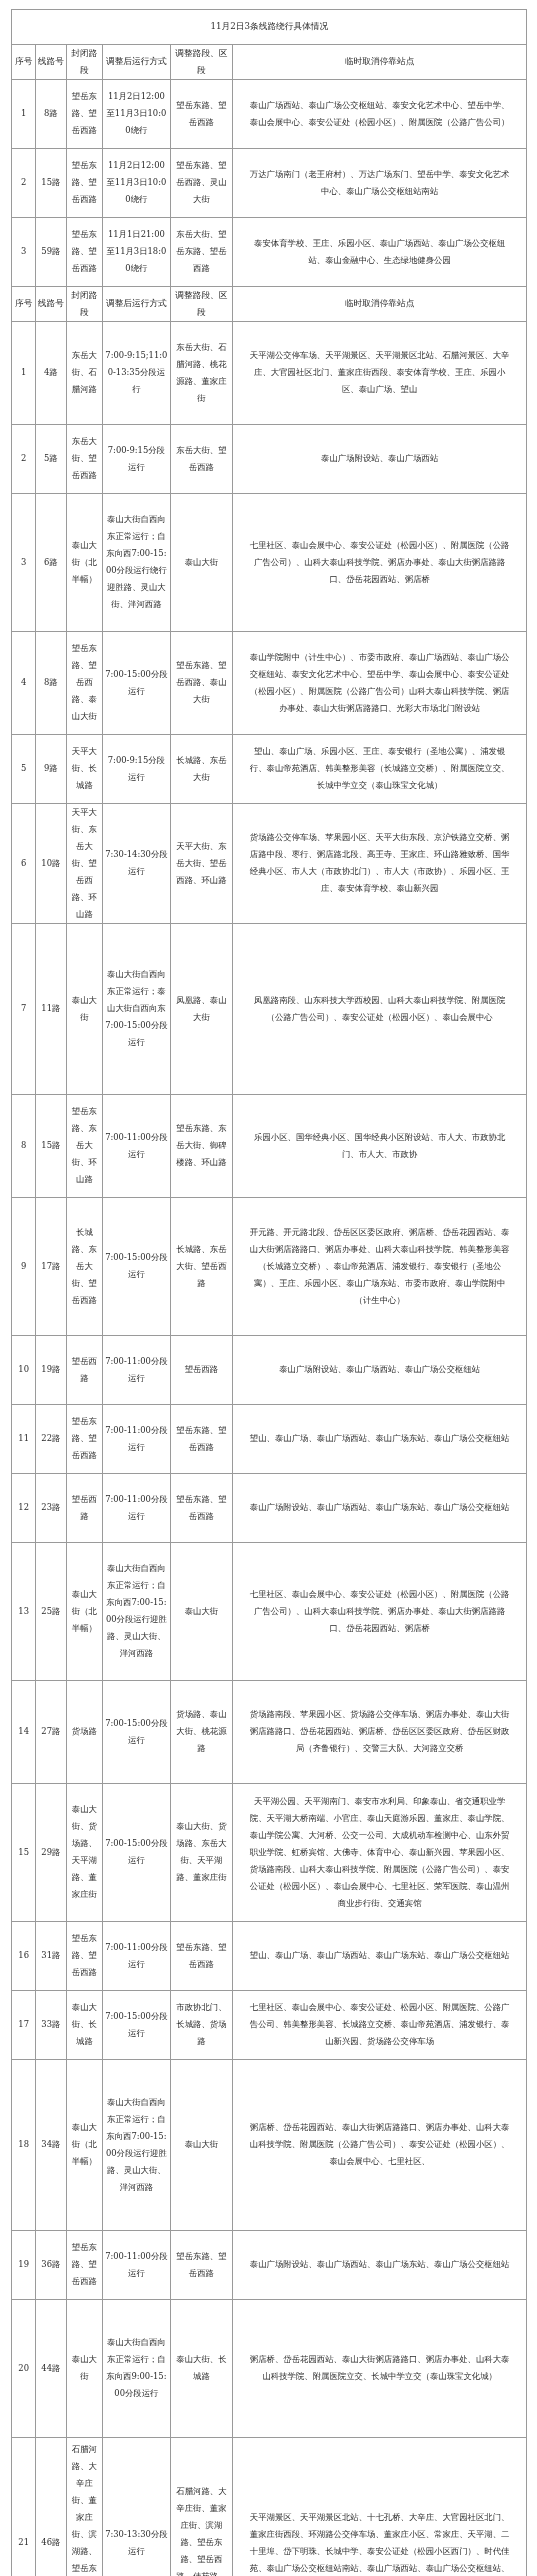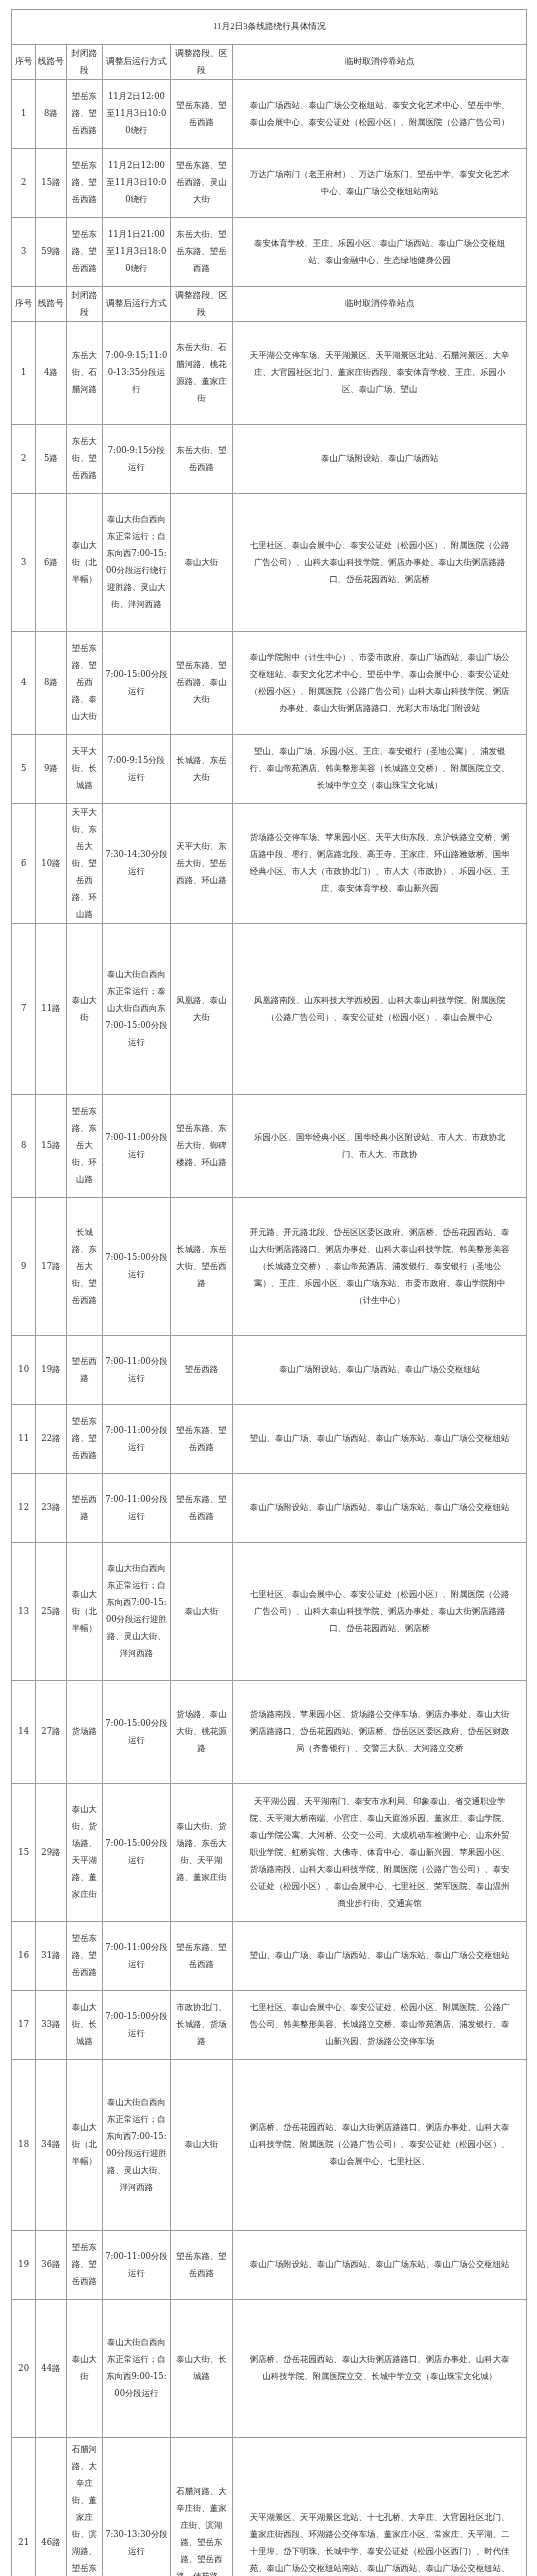--- a/index.html
+++ b/index.html
@@ -3,21 +3,21 @@
   <meta charset="utf-8">
   <style>
     html, body { margin: 0; padding: 0; background: #ffffff; }
     body { width: 537px; height: 2576px; overflow: hidden; position: relative;
            font-family: "DejaVu Serif", "Liberation Serif", serif; color: #2a2a2a; }
     .sheet { position: absolute; left: 11.4px; top: 8.7px; width: 516px; }
     table { border-collapse: collapse; width: 516px; table-layout: fixed; }
     td, th { border: 0.7px solid #9a9a9a; padding: 0 1.3px; text-align: center; vertical-align: middle;
              font-size: 8.4px; line-height: 17px; font-weight: normal; word-break: break-all; }
     .title td { height: 34px; font-size: 9.4px; }
-    .sect td { height: 34px; font-size: 8.7px; font-family: Liberation Serif, serif; }
+    .sect td { height: 34px; font-size: 8.7px; }
     th { height: 34px; font-size: 8.7px; margin-top: 16px; }
     td.stops { text-align: center; padding: 0 14px; }
     .c1 { width: 23.5px; } .c2 { width: 31px; } .c3 { width: 36px; }
     .c4 { width: 68px; } .c5 { width: 62px; } .c6 { width: auto; }
   </style>
 </head>
 <body>
 
 <div class="sheet">
   <table>

